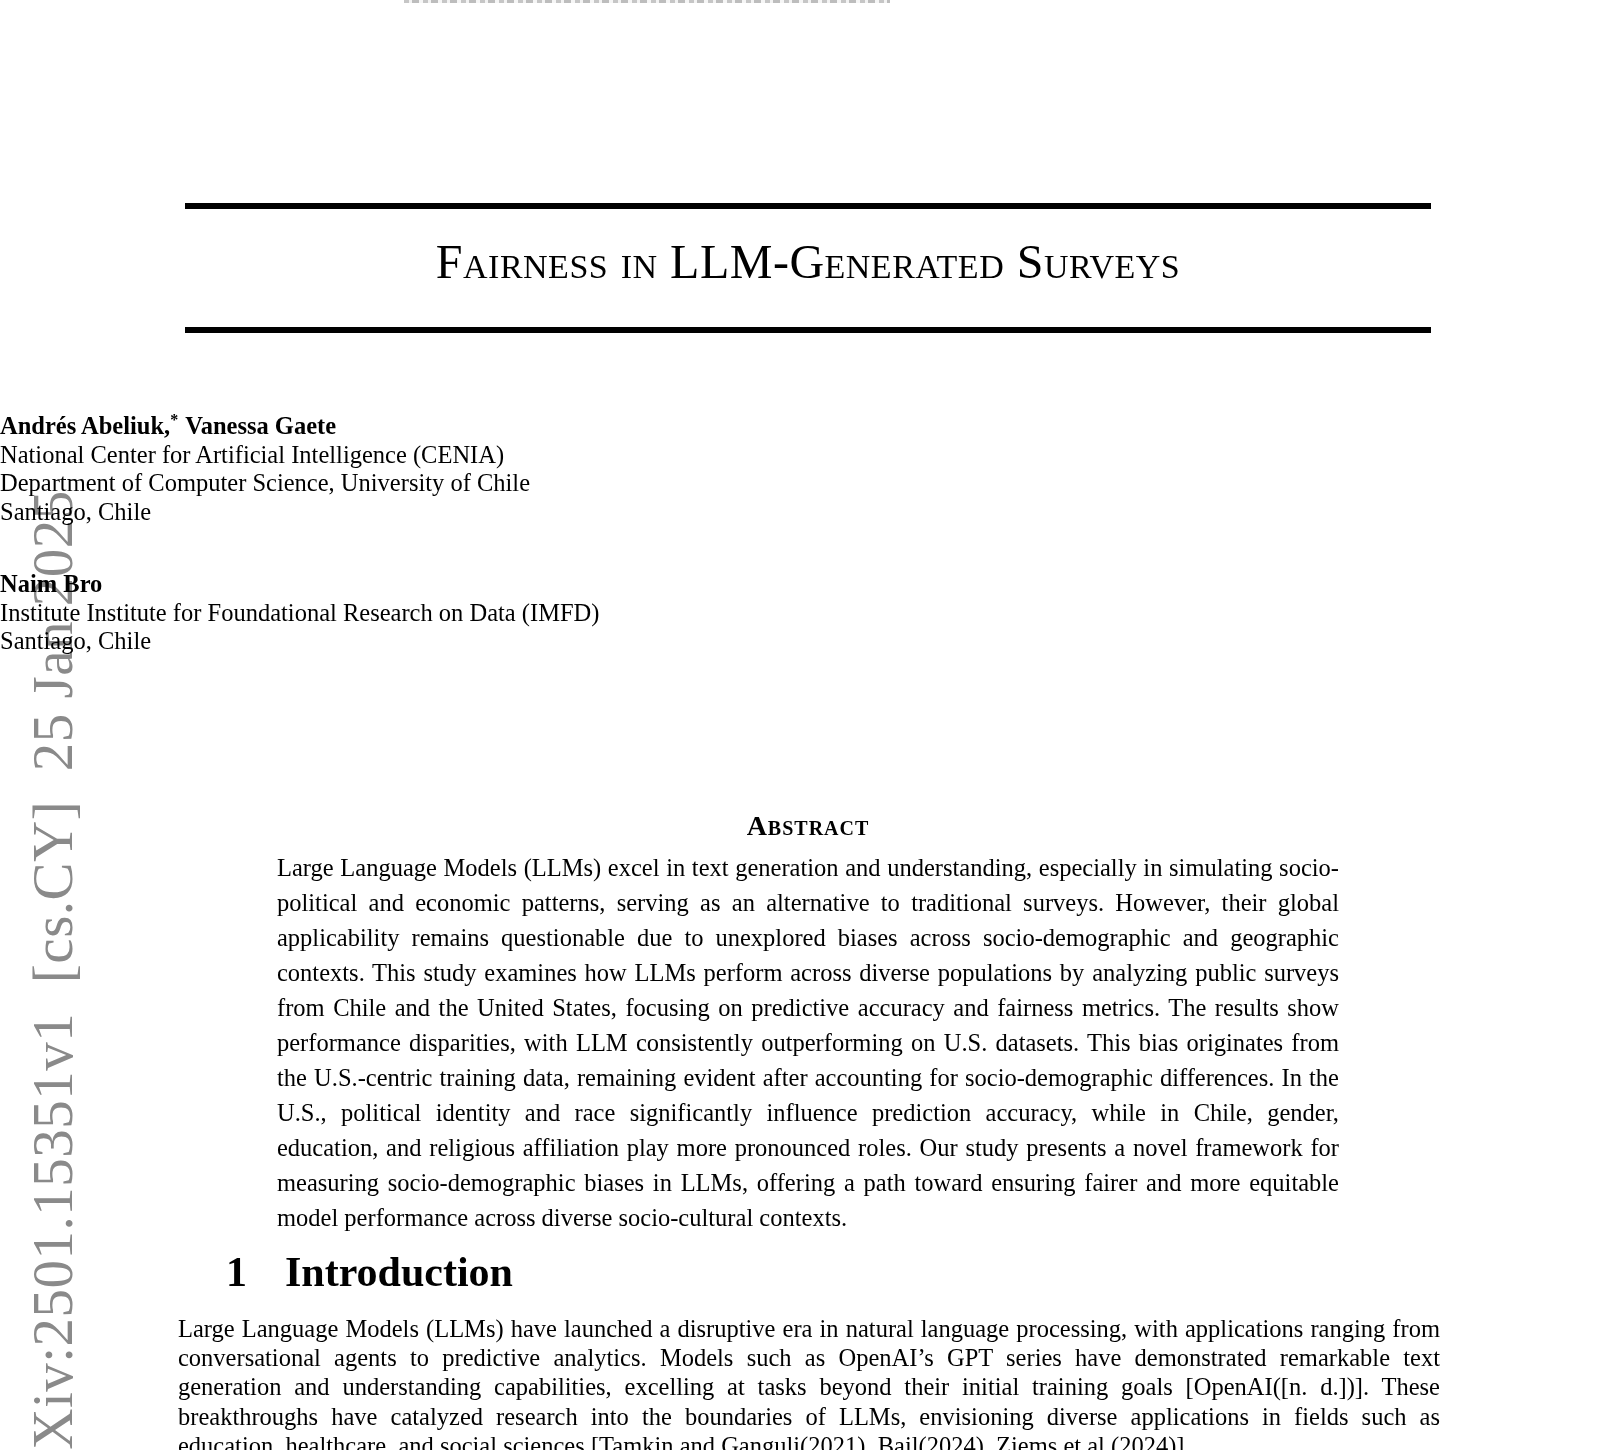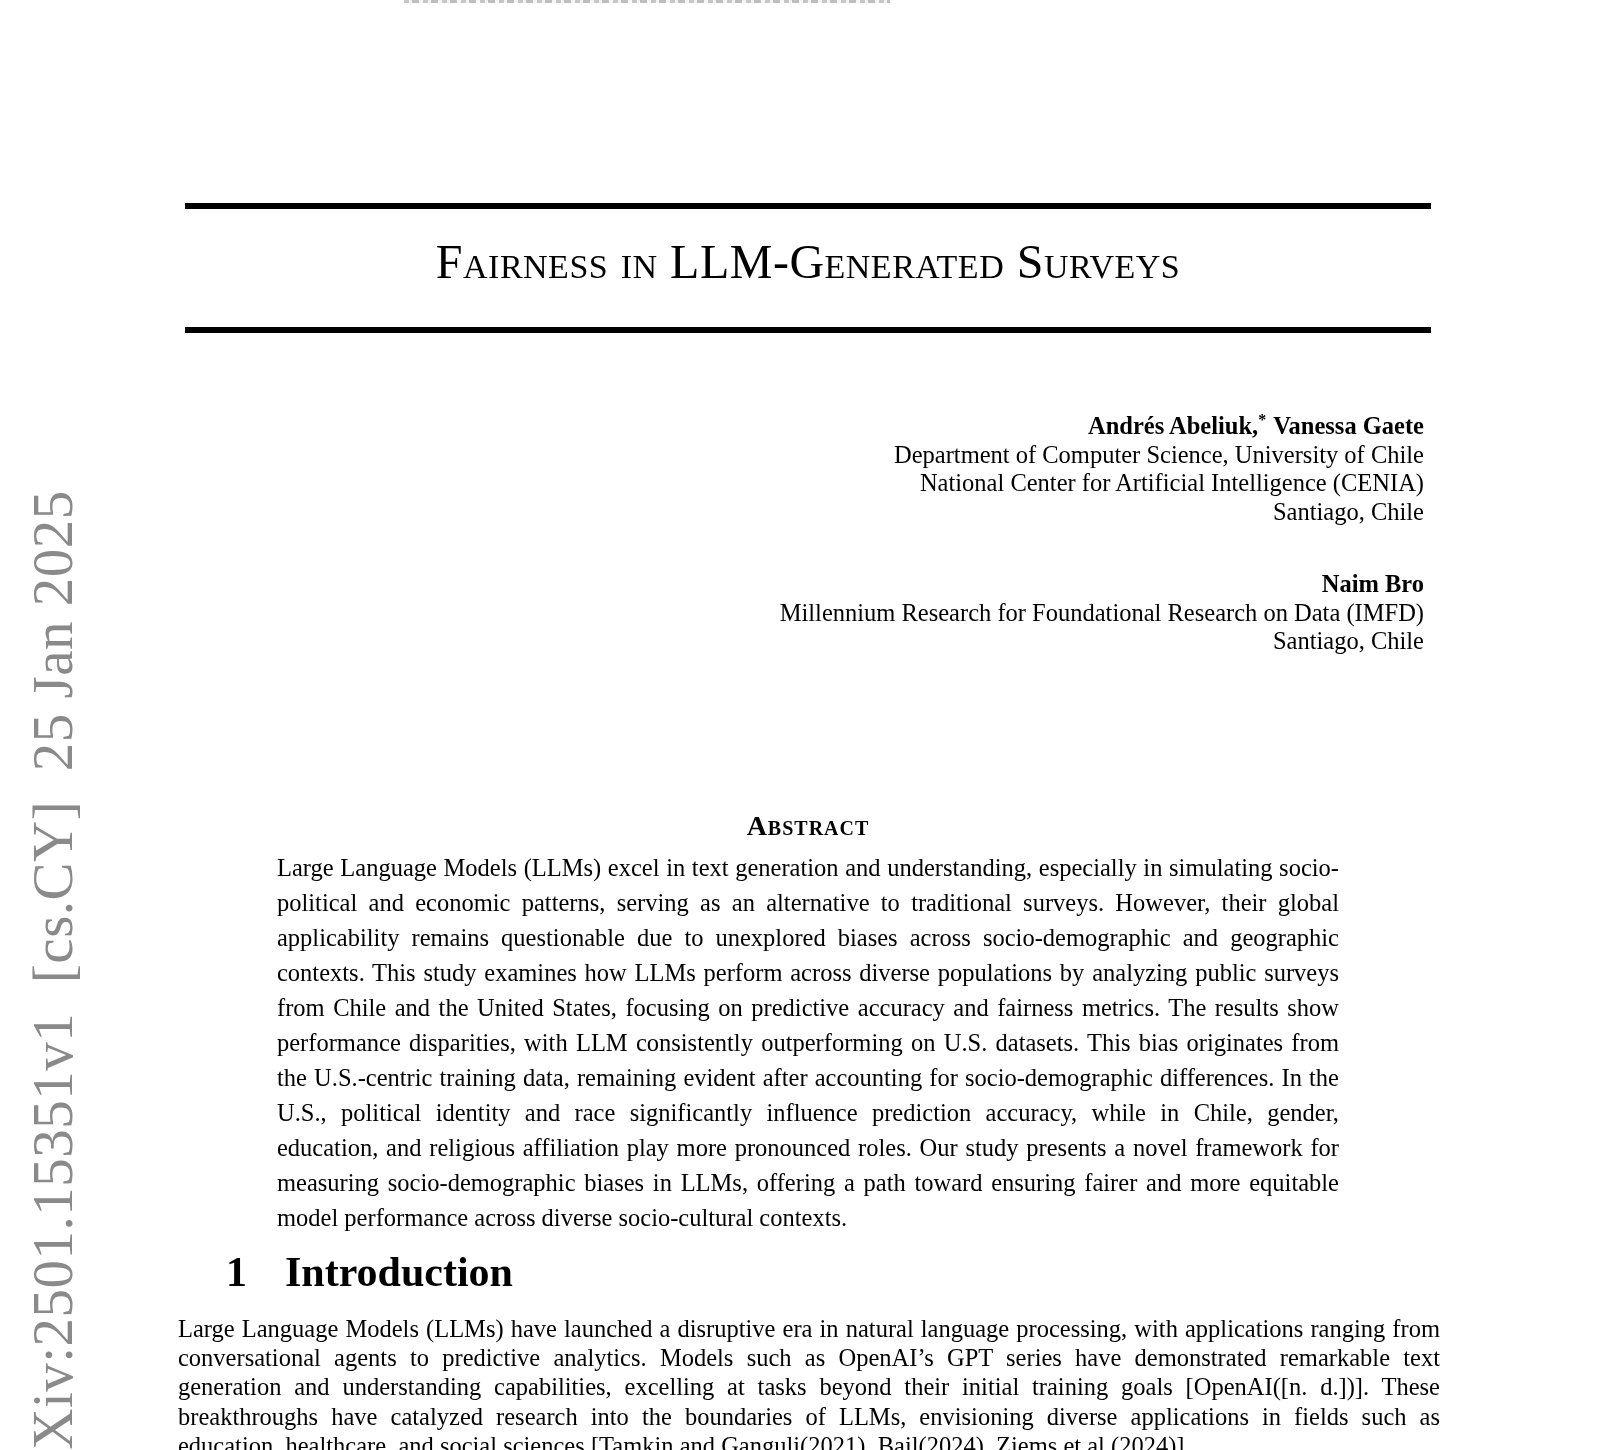--- a/index.html
+++ b/index.html
@@ -63,21 +63,21 @@
     font-size: 48px;
     font-variant: small-caps;
     letter-spacing: 0.5px;
     line-height: 60px;
   }
 
   .author-block {
     position: absolute;
     left: 0;
     width: 1424px;
-    text-align: right;
+    text-align: left;
     font-size: 24.5px;
     line-height: 28.5px;
   }
   .author-block-1 { top: 412px; }
   .author-block-2 { top: 570px; }
   .author-name { font-weight: bold; }
   .author-name .sup {
     vertical-align: super;
     font-size: 16px;
     line-height: 0;
@@ -138,30 +138,30 @@
   <div class="rule rule-top"></div>
 
   <div class="paper-title">Fairness in LLM-Generated Surveys</div>
 
   <div class="rule rule-bottom"></div>
 
   <div class="author-block author-block-1">
     <div class="author-name">
       <span>Andrés Abeliuk,</span><span class="sup">*</span><span class="after">Vanessa Gaete</span>
     </div>
+    <div>National Center for Artificial Intelligence (CENIA)</div>
     <div>Department of Computer Science, University of Chile</div>
-    <div>National Center for Artificial Intelligence (CENIA)</div>
     <div>Santiago, Chile</div>
   </div>
 
   <div class="author-block author-block-2">
     <div class="author-name">
       <span>Naim Bro</span>
     </div>
-    <div>Millennium Research for Foundational Research on Data (IMFD)</div>
+    <div>Institute Institute for Foundational Research on Data (IMFD)</div>
     <div>Santiago, Chile</div>
   </div>
 
   <div class="abstract-heading">Abstract</div>
 
   <div class="abstract-body">Large Language Models (LLMs) excel in text generation and understanding, especially in simulating socio-political and economic patterns, serving as an alternative to traditional surveys. However, their global applicability remains questionable due to unexplored biases across socio-demographic and geographic contexts. This study examines how LLMs perform across diverse populations by analyzing public surveys from Chile and the United States, focusing on predictive accuracy and fairness metrics. The results show performance disparities, with LLM consistently outperforming on U.S. datasets. This bias originates from the U.S.-centric training data, remaining evident after accounting for socio-demographic differences. In the U.S., political identity and race significantly influence prediction accuracy, while in Chile, gender, education, and religious affiliation play more pronounced roles. Our study presents a novel framework for measuring socio-demographic biases in LLMs, offering a path toward ensuring fairer and more equitable model performance across diverse socio-cultural contexts.</div>
 
   <div class="section-heading">
     <span class="sec-num">1</span><span>Introduction</span>
   </div>

